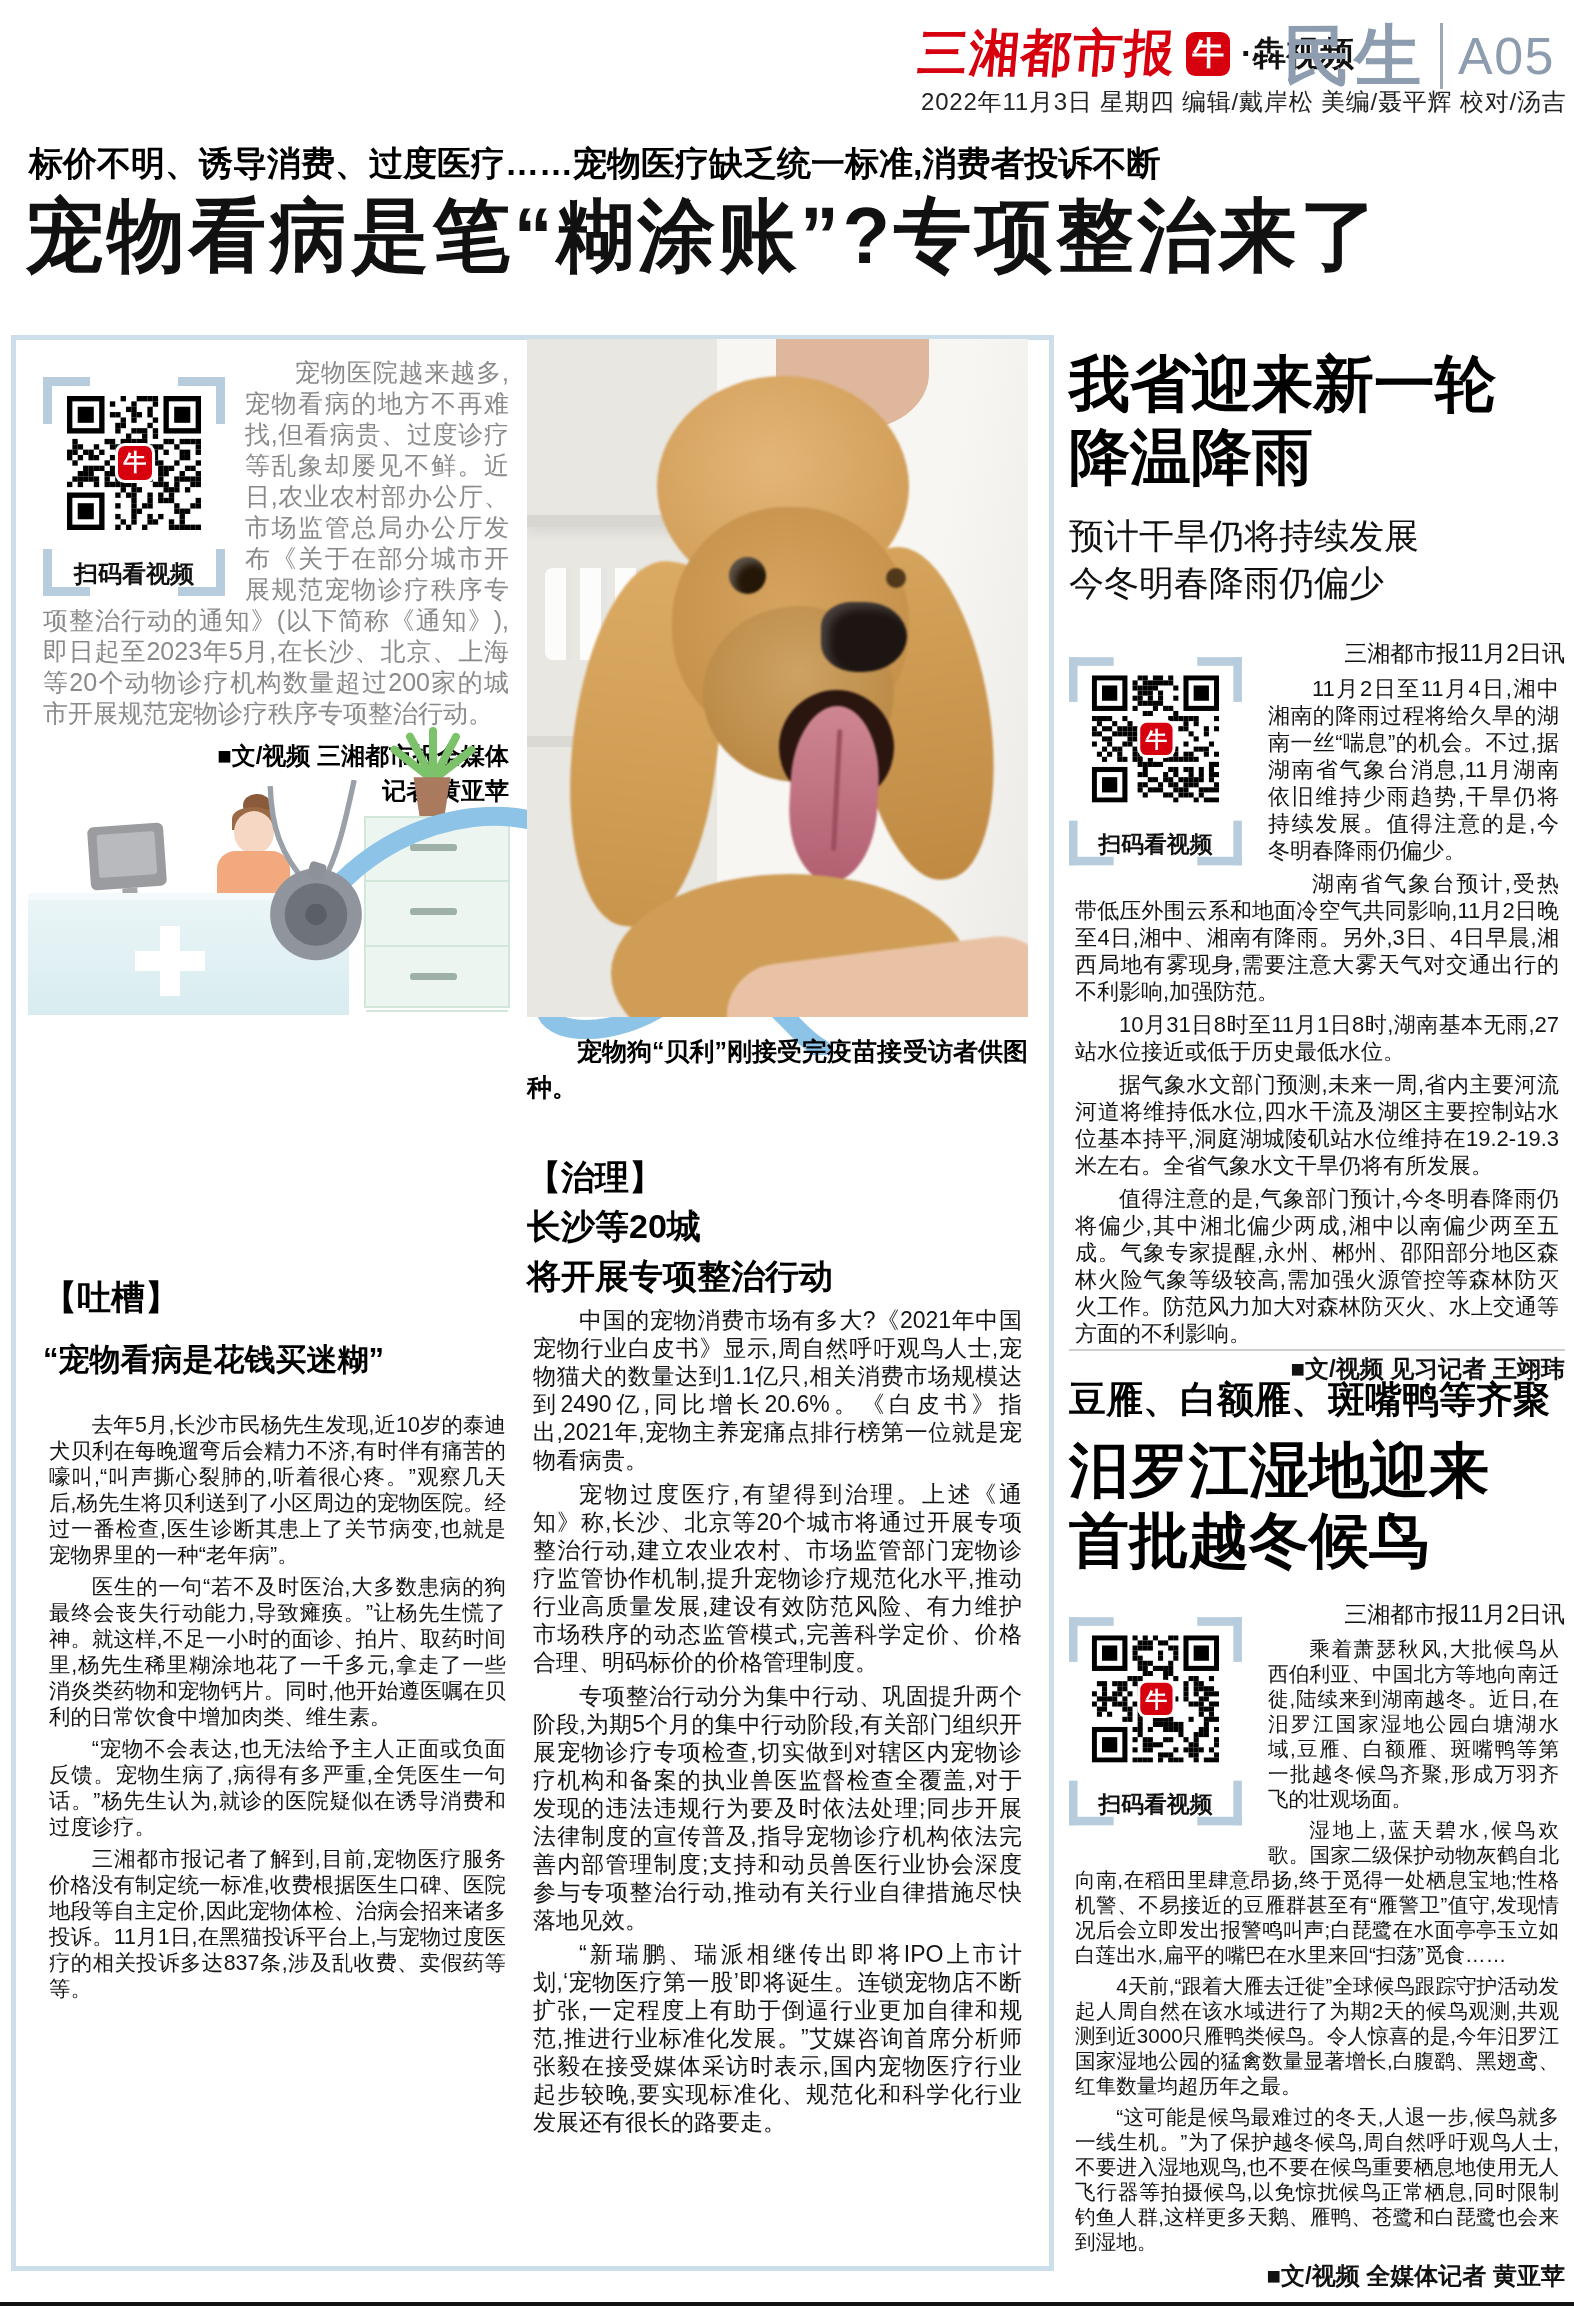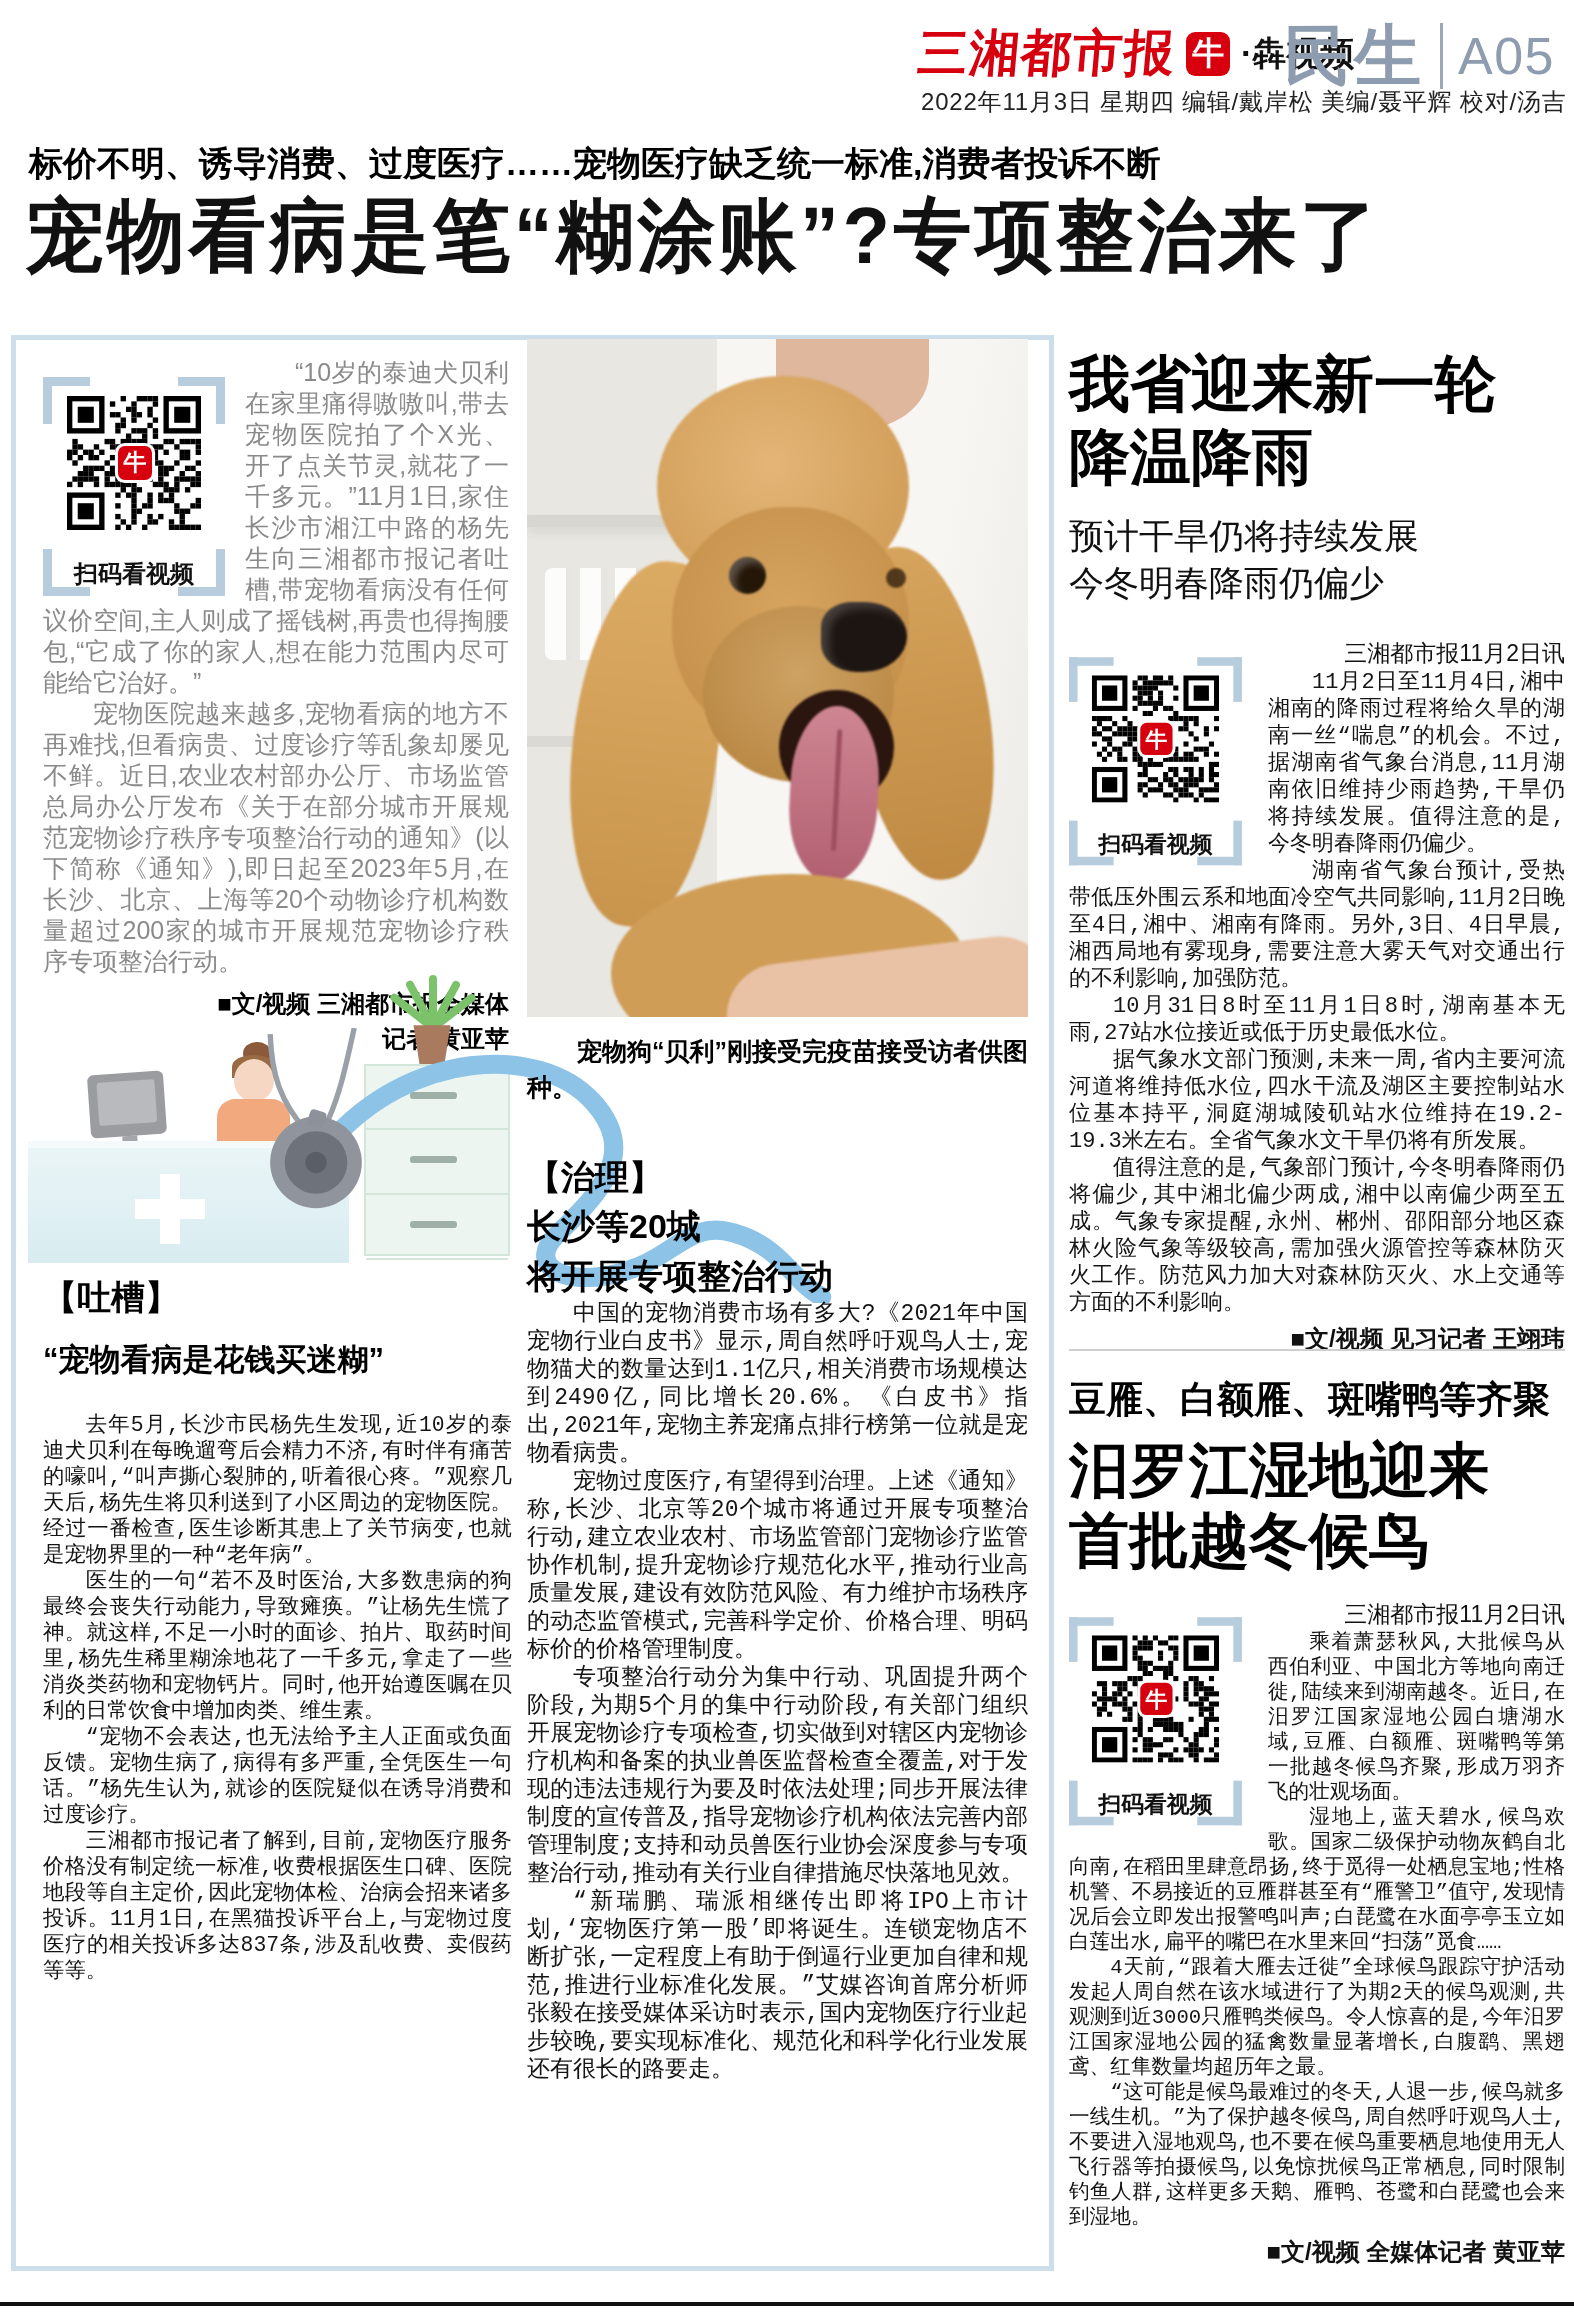--- a/index.html
+++ b/index.html
@@ -62,21 +62,21 @@
   .plant-pot{position:absolute;left:367px;top:-34px;width:44px;height:40px;background:#a97a5e;
              clip-path:polygon(8% 0,92% 0,78% 100%,22% 100%);}
   .plant-leaves{position:absolute;left:360px;top:-86px;width:58px;height:55px;}
   .plant-leaves span{position:absolute;bottom:0;left:26px;width:7.6px;height:53px;background:#7cc26a;border-radius:4.6px 4.6px 0 0;transform-origin:bottom center;}
   .steth{position:absolute;left:137px;top:-31px;width:657px;height:275px;pointer-events:none;}
   
   .tucao{position:absolute;left:43px;top:1275px;width:469px;}
   .sec-label{font-size:34px;font-weight:900;color:#000;}
   .tucao-sub{font-size:31px;font-weight:900;margin-top:18px;color:#000;}
   .tucao .body{margin-top:31px;}
-  .serif-p{margin:0;font-family:Liberation Mono, monospace;font-size:21.4px;line-height:26px;color:#141414;
+  .serif-p{margin:6px;font-family:Liberation Sans, sans-serif;font-size:21.4px;line-height:26px;color:#141414;
            text-align:justify;text-indent:2em;}
   
   .photo{position:absolute;left:527px;top:339px;width:501px;height:678px;overflow:hidden;background:#f5f4f1;}
   .ph-shelfwall{position:absolute;left:0;top:0;width:40%;height:100%;background:#e9e7e2;}
   .ph-shelfboard{position:absolute;left:0;top:176px;width:40%;height:12.2px;background:#d8d6d1;box-shadow:0 6.1px 10.7px rgba(0,0,0,.07);}
   .ph-shelfboard2{position:absolute;left:0;top:397px;width:36%;height:10.7px;background:#dbd9d4;}
   .bottles{position:absolute;left:18.3px;top:229px;width:176px;height:92px;border-radius:7.6px;
            background:repeating-linear-gradient(90deg,#fcfcfb 0 21.4px,#e6e5e1 21.4px 27.5px,rgba(0,0,0,0) 27.5px 35px);}
   .ph-shirt{position:absolute;right:0;top:0;width:62%;height:100%;
             background:linear-gradient(100deg,#f7f6f3 60%,#eceae6);}
@@ -368,21 +368,20 @@
             <rect x="160" y="192" width="8" height="8" fill="#000"></rect>
             <rect x="168" y="192" width="8" height="8" fill="#000"></rect>
             <rect x="176" y="192" width="8" height="8" fill="#000"></rect>
             <rect x="184" y="192" width="8" height="8" fill="#000"></rect>
             <rect x="192" y="192" width="8" height="8" fill="#000"></rect>
           </svg>
         </div>
       <div class="qr-logo">牛</div>
       <div class="qr-caption">扫码看视频</div>
     </div>
-    <p class="lead">“10岁的泰迪犬贝利在家里痛得嗷嗷叫,带去宠物医院拍了个X光、开了点关节灵,就花了一千多元。”11月1日,家住长沙市湘江中路的杨先生向三湘都市报记者吐槽,带宠物看病没有任何议价空间,主人则成了摇钱树,再贵也得掏腰包,“它成了你的家人,想在能力范围内尽可能给它治好。”</p>
     <p class="lead">宠物医院越来越多,宠物看病的地方不再难找,但看病贵、过度诊疗等乱象却屡见不鲜。近日,农业农村部办公厅、市场监管总局办公厅发布《关于在部分城市开展规范宠物诊疗秩序专项整治行动的通知》(以下简称《通知》),即日起至2023年5月,在长沙、北京、上海等20个动物诊疗机构数量超过200家的城市开展规范宠物诊疗秩序专项整治行动。</p>
     <div class="left-byline">
       <div>■文/视频 三湘都市报全媒体</div>
       <div>记者 黄亚苹</div>
     </div>
 
     <div class="illus">
       <div class="monitor"></div>
       <div class="person-bun"></div>
       <div class="person-hair"></div>

